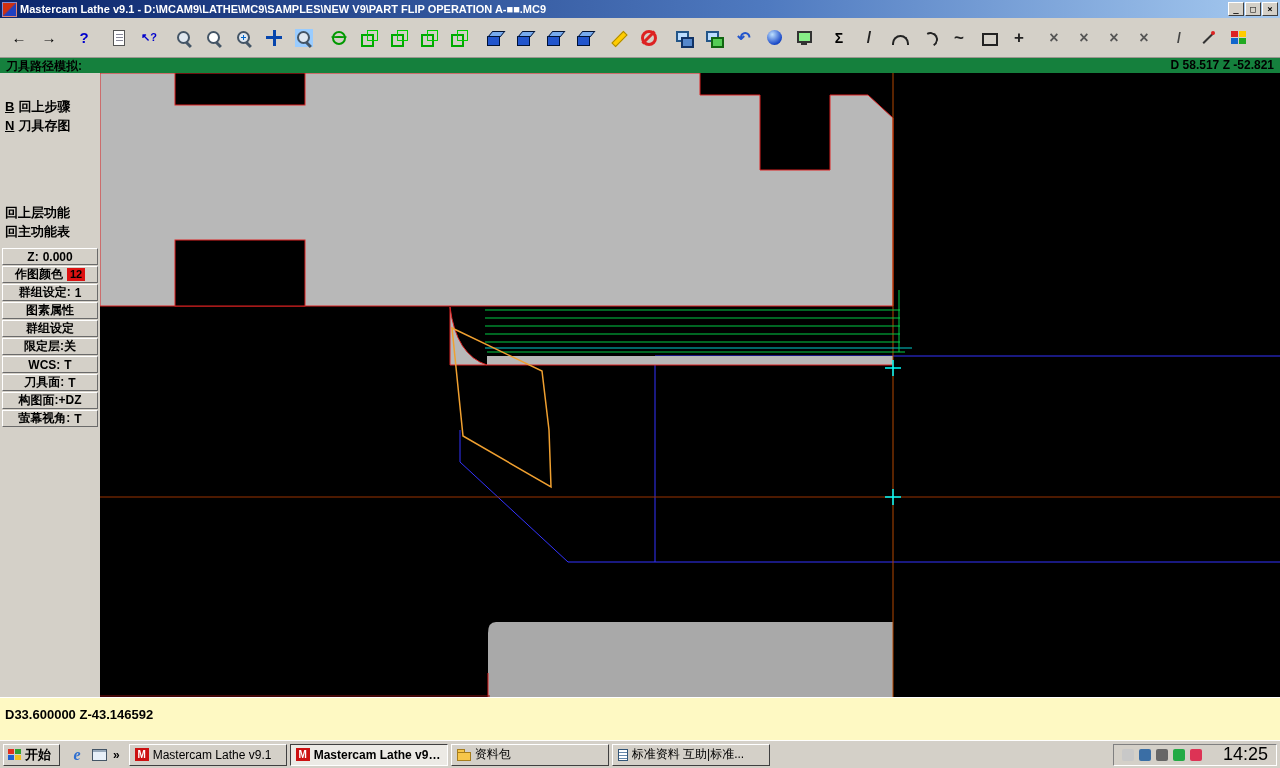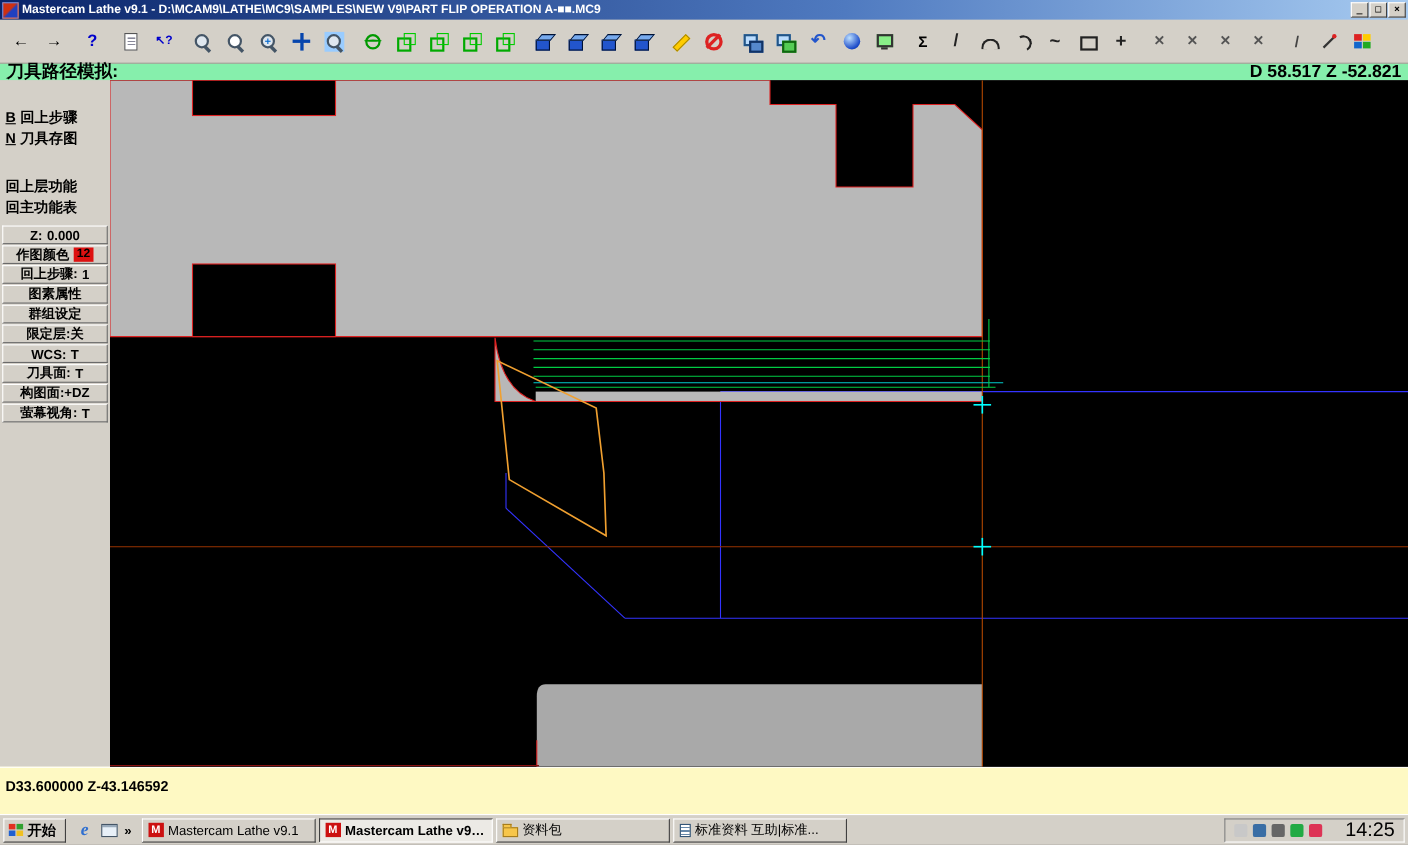--- a/index.html
+++ b/index.html
@@ -47,30 +47,30 @@
   .shp-monitor-green::before{left:2px;top:2px;width:11px;height:8px;background:#8e8;border:2px solid #333}
   .shp-monitor-green::after{left:6px;top:14px;width:6px;height:2px;background:#333}
   .shp-arc::before{left:2px;top:6px;width:13px;height:8px;border:2px solid #222;border-bottom:none;border-radius:13px 13px 0 0}
   .shp-arc2::before{left:3px;top:3px;width:11px;height:11px;border:2px solid #222;border-radius:50%;border-left-color:transparent;border-bottom-color:transparent;transform:rotate(15deg)}
   .shp-rect::before{left:2px;top:4px;width:12px;height:9px;border:2px solid #222}
   .shp-line-red::before{left:1px;top:8px;width:15px;height:2px;background:#333;transform:rotate(-45deg)}
   .shp-line-red::after{left:11px;top:2px;width:4px;height:4px;background:#d22;border-radius:50%}
   .shp-palette{background:linear-gradient(#d22,#d22) 1px 2px/7px 6px no-repeat,linear-gradient(#fc0,#fc0) 9px 2px/7px 6px no-repeat,linear-gradient(#16c,#16c) 1px 9px/7px 6px no-repeat,linear-gradient(#2a2,#2a2) 9px 9px/7px 6px no-repeat}
 
   
-  .infobar{height:15px;flex:none;display:flex;justify-content:space-between;align-items:center;padding:0 6px;font-size:16px;font-weight:bold;background:#86efac}
+  .infobar{height:15px;flex:none;display:flex;justify-content:space-between;align-items:flex-start;padding:0 6px;font-size:12px;font-weight:bold;background:#15803d}
 
   
   .main{flex:1;display:flex;min-height:0}
   .sidebar{width:100px;flex:none;padding-top:4px;background:#d4d0c8}
   .menu-item{height:19px;line-height:19px;padding-left:5px;font-size:13px;font-weight:bold;white-space:nowrap;cursor:default}
   .hotkey{text-decoration:underline;margin-right:4px}
   .mflag{color:#cc0000;margin-left:5px}
   .mgroup.group2{margin-top:20px}
-  .mgroup.group3{margin-top:25px}
+  .mgroup.group3{margin-top:68px}
   .side-btns{margin-top:7px;display:flex;flex-direction:column;gap:1px;align-items:center}
   .side-btn{width:96px;height:17px;background:#d4d0c8;border:1px solid;border-color:#fff #6a6a6a #6a6a6a #fff;font-size:12px;font-weight:bold;display:flex;align-items:center;justify-content:center;gap:4px;padding:0;font-family:inherit;white-space:nowrap;cursor:default}
   .sb-chip{color:#000;padding:0 3px;font-size:11px;line-height:13px}
   .canvas{flex:1;background:#000;position:relative}
   .canvas svg{display:block}
 
   
   .statusbar{height:43px;flex:none;border-top:1px solid #fff;padding:9px 0 0 5px;font-size:13px;font-weight:bold;box-sizing:border-box;background:#fef9c3}
 
   
@@ -251,21 +251,21 @@
         <div class="side-btns">
           <button class="side-btn">
             <span>Z:</span>
             <span>0.000</span>
           </button>
           <button class="side-btn">
             <span>作图颜色</span>
             <span class="sb-chip" style="background: rgb(221, 17, 17);">12</span>
           </button>
           <button class="side-btn">
-            <span>回上步骤:</span>
+            <span>群组设定:</span>
             <span>1</span>
           </button>
           <button class="side-btn">
             <span>图素属性</span>
           </button>
           <button class="side-btn">
             <span>群组设定</span>
           </button>
           <button class="side-btn">
             <span>限定层:关</span>

